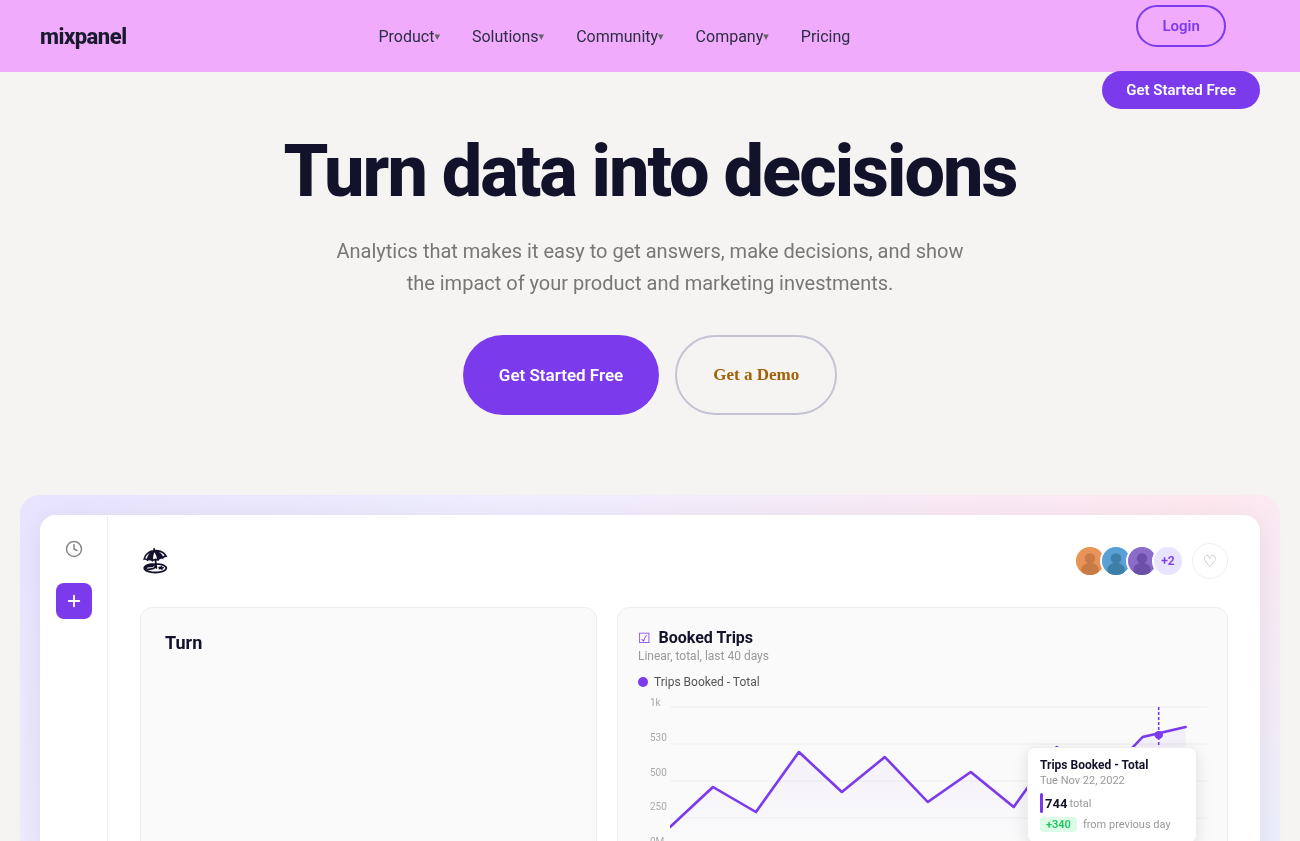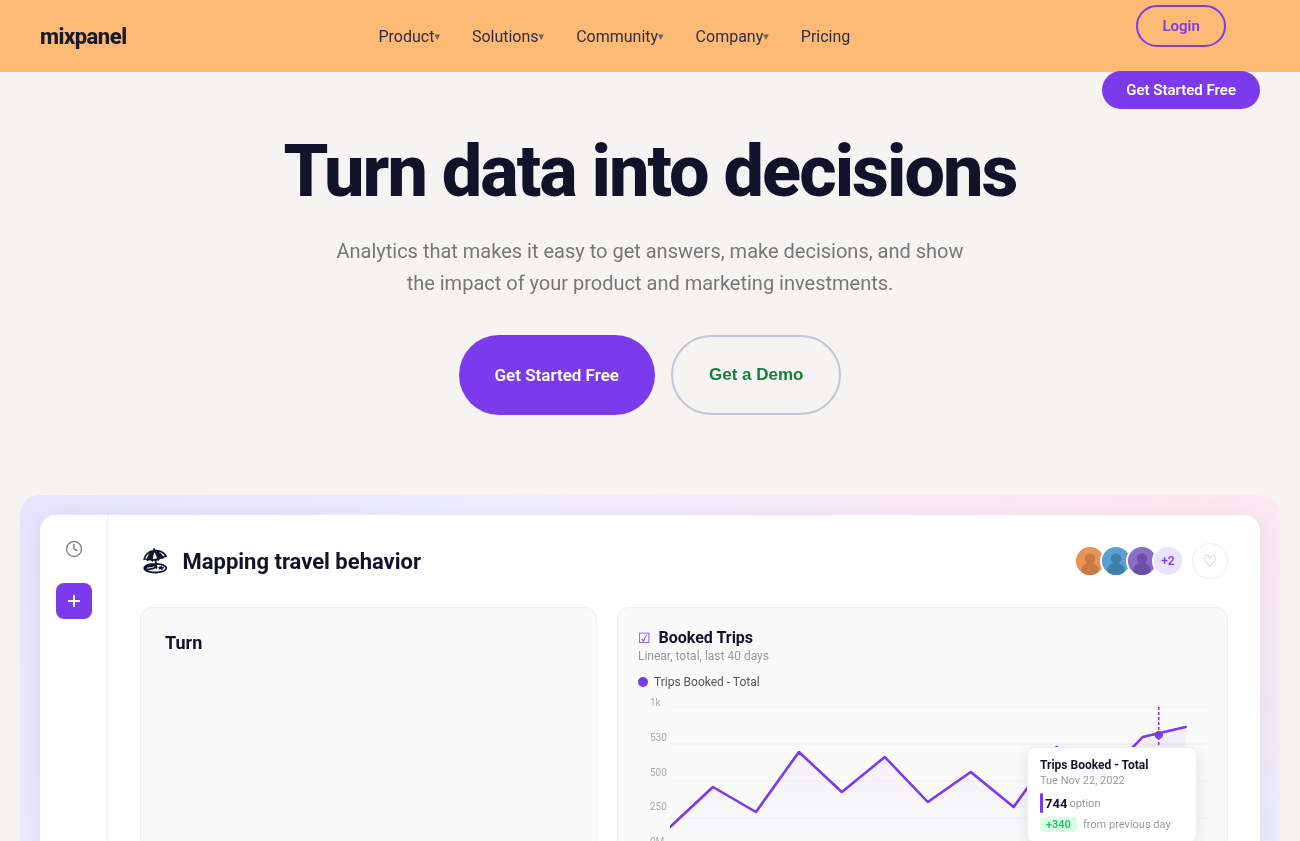--- a/index.html
+++ b/index.html
@@ -1,21 +1,21 @@
 <!DOCTYPE html>
 <html><head>
   <meta charset="utf-8">
   <style>
     * { margin: 0; padding: 0; box-sizing: border-box; }
     body { font-family: -apple-system, BlinkMacSystemFont, 'Segoe UI', Roboto, sans-serif; background: #f5f4f2; width: 1300px; min-height: 841px; overflow-x: hidden; }
 
     
     nav {
       display: flex; align-items: center; justify-content: space-between;
-      padding: 0 40px; height: 72px; background: #fdba74; position: relative; z-index: 10;
+      padding: 0 40px; height: 72px; background: #f0abfc; position: relative; z-index: 10;
     }
     .nav-links { display: flex; gap: 8px; align-items: center; }
     .nav-link {
       display: flex; align-items: center; gap: 0;
       font-size: 16px; color: #2d2d44; cursor: pointer; padding: 8px 12px;
       border-radius: 6px; text-decoration: none;
       background: none; border: none; font-family: inherit;
     }
     .chevron { font-size: 11px; color: #666; }
     .nav-right { display: flex; align-items: center; gap: 24px; flex-direction: column; }
@@ -45,22 +45,22 @@
       margin: 0 auto 36px; line-height: 1.6;
     }
     .hero-btns { display: flex; gap: 16px; justify-content: center; }
     .btn-primary {
       padding: 16px 36px; border-radius: 50px; background: #7c3aed;
       color: #fff; font-size: 17px; font-weight: 600; border: none;
       cursor: pointer; font-family: inherit;
     }
     .btn-secondary {
       padding: 28px 36px; border-radius: 50px; background: transparent;
-      color: #15803d; font-size: 17px; font-weight: 600;
-      border: 2px solid #c4c4d4; cursor: pointer; font-family: Liberation Sans, sans-serif;
+      color: #a16207; font-size: 17px; font-weight: 600;
+      border: 2px solid #c4c4d4; cursor: pointer; font-family: Liberation Serif, serif;
     }
 
     
     .dashboard-wrapper {
       margin: 40px 20px 0;
       background: linear-gradient(135deg, #e8e4ff 0%, #f0eeff 30%, #ffe8f0 70%, #e8f0ff 100%);
       border-radius: 20px 20px 0 0;
       padding: 20px 20px 0;
       position: relative;
     }
@@ -229,21 +229,20 @@
           <line x1="5" y1="12" x2="19" y2="12"></line>
         </svg>
       </div>
     </div>
 
     <div class="main-content">
 
       <div class="board-header">
         <div class="board-title">
           <span class="board-emoji">🏖</span>
-          <span>Mapping travel behavior</span>
         </div>
         <div class="board-right">
           <div class="avatars">
             <div class="avatar" style="background:#ffb347;">
               <svg width="32" height="32" viewBox="0 0 32 32">
                   <circle cx="16" cy="16" r="16" fill="#e8935a"></circle>
                   <ellipse cx="16" cy="13" rx="6" ry="6" fill="#c97a45"></ellipse>
                   <ellipse cx="16" cy="26" rx="10" ry="8" fill="#c97a45"></ellipse>
                 </svg>
             </div>
@@ -317,21 +316,21 @@
             </svg>
             
 
             
             <div class="chart-tooltip">
               <div class="tooltip-title">Trips Booked - Total</div>
               <div class="tooltip-date">Tue Nov 22, 2022</div>
               <div class="tooltip-row">
                 <div class="tooltip-bar"></div>
                 <span class="tooltip-value">744</span>
-                <span class="tooltip-unit">option</span>
+                <span class="tooltip-unit">total</span>
               </div>
               <div style="display:flex;align-items:center;gap:6px;margin-top:4px;">
                 <span class="tooltip-change">+340</span>
                 <span class="tooltip-change-text">from previous day</span>
               </div>
             </div>
           </div>
         </div>
       </div>
     </div>

